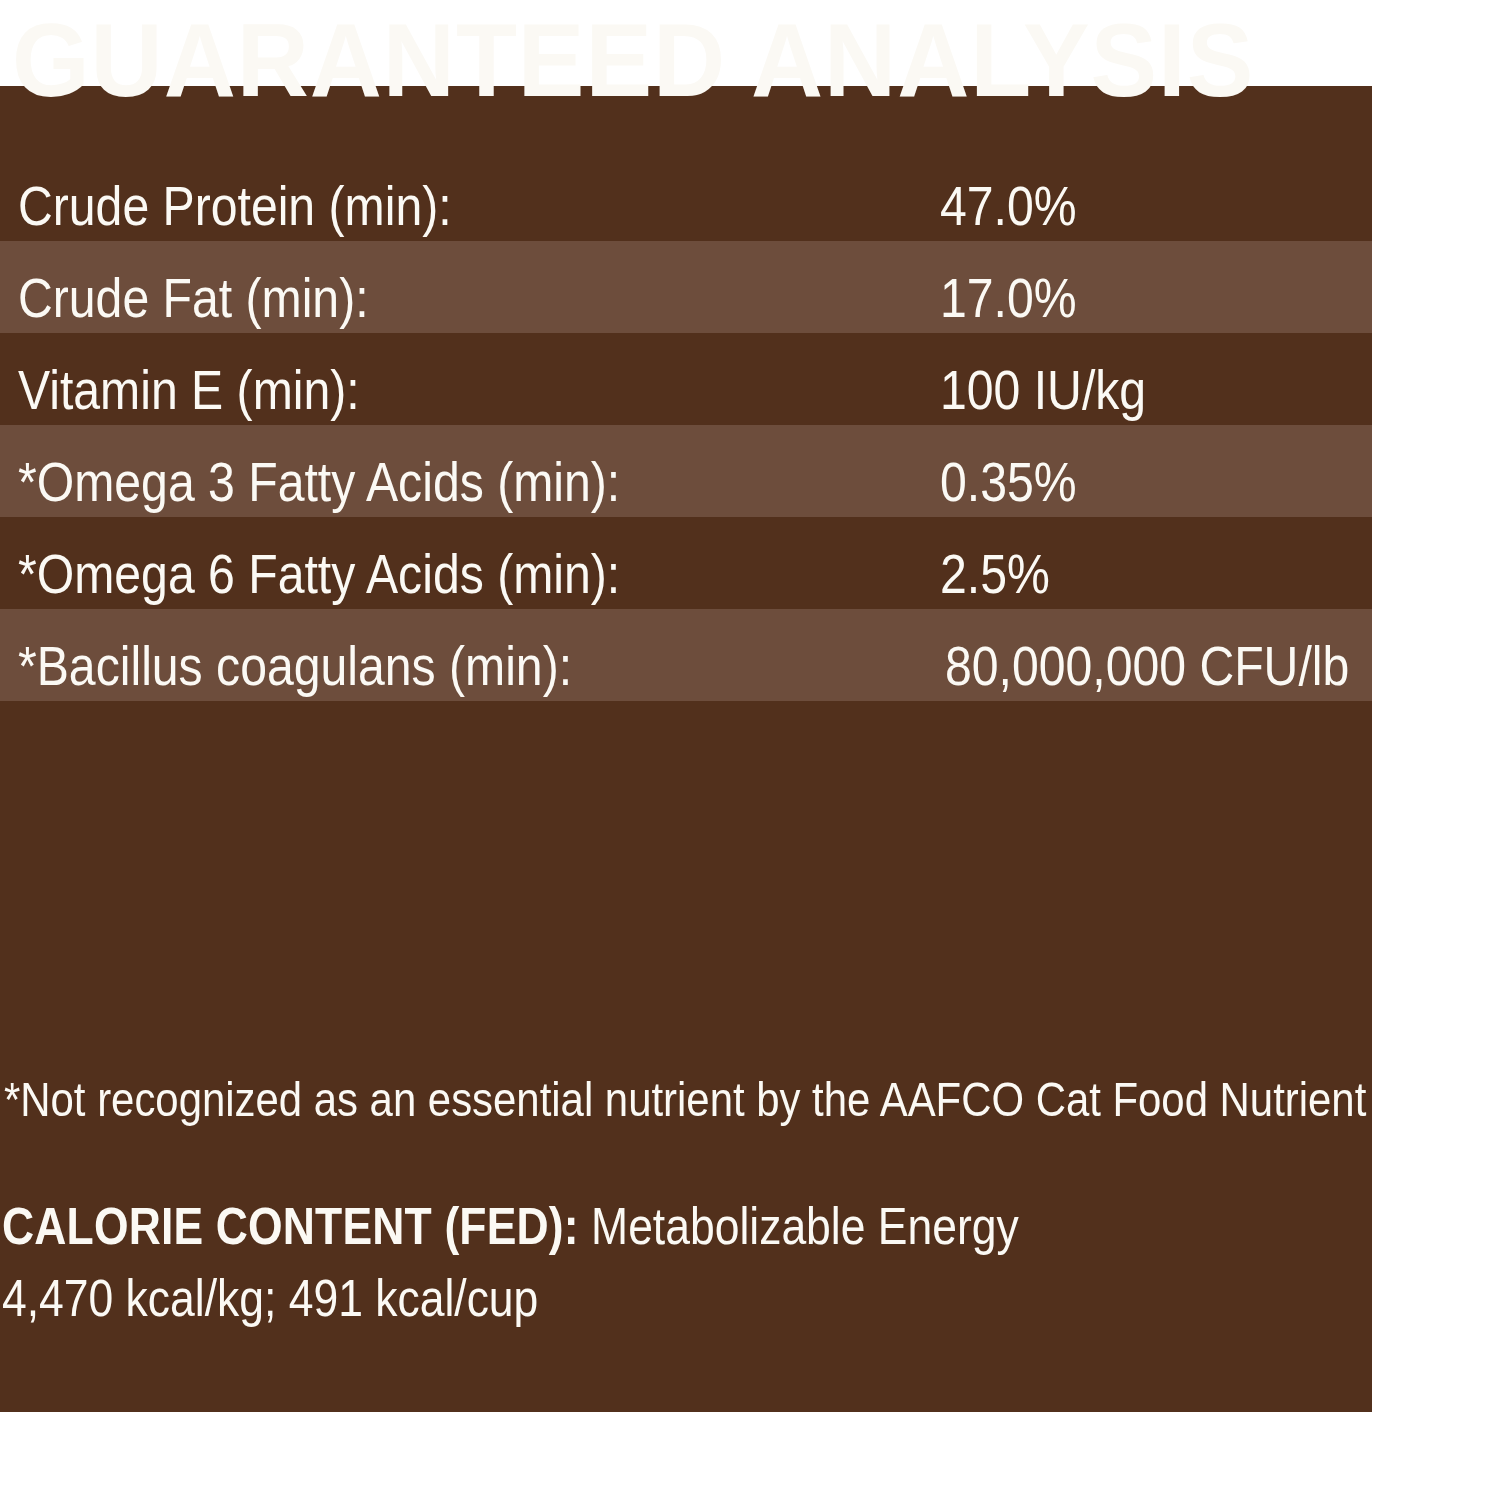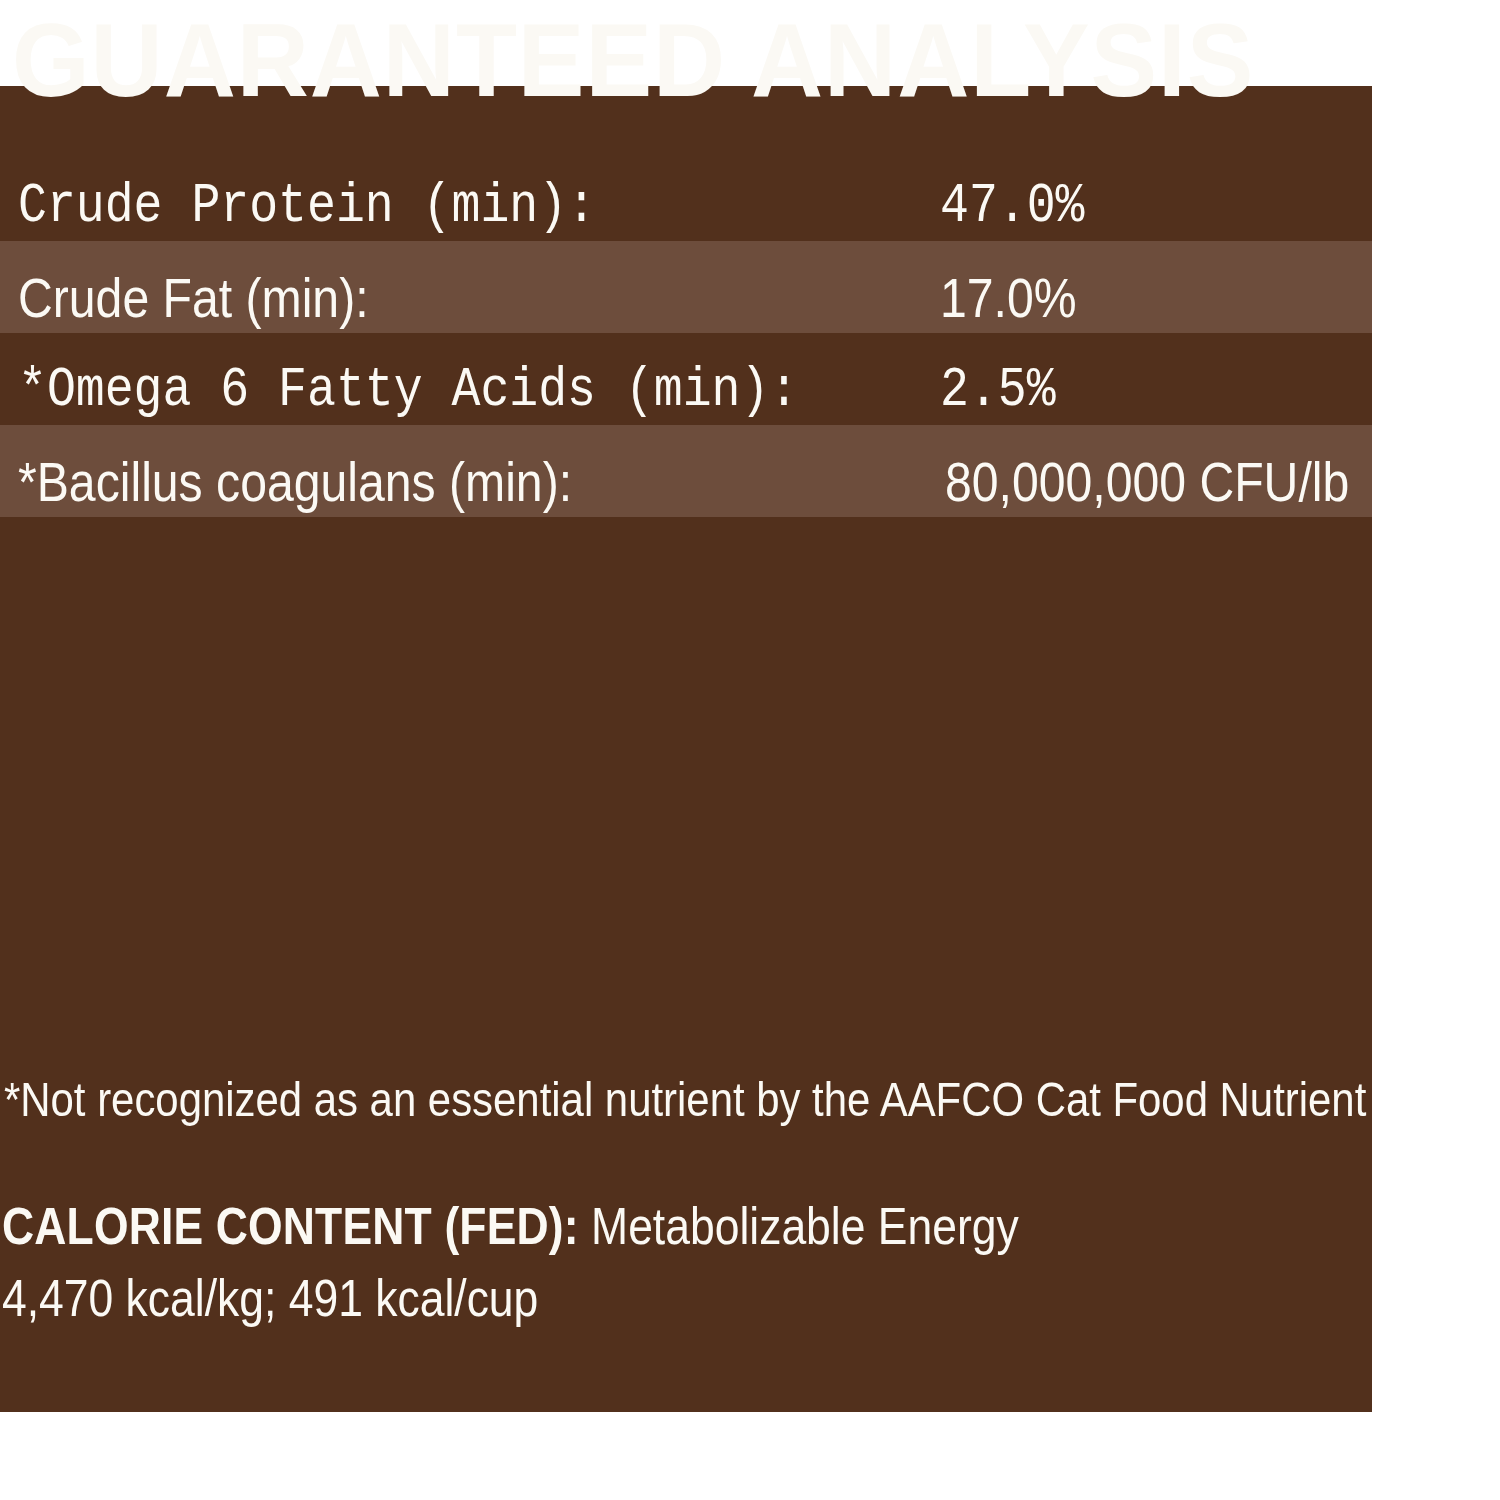--- a/index.html
+++ b/index.html
@@ -52,21 +52,21 @@
     width: 1500px;
   }
 
   .row {
     position: relative;
     display: block;
     width: 1500px;
     height: 92px;
     box-sizing: border-box;
   }
-  .row.dark  { background: #52301c; font-family: Liberation Mono, monospace; }
+  .row.dark  { background: #52301c; }
   .row.light { background: #6d4d3c; }
 
   .row .label,
   .row .value {
     position: absolute;
     bottom: 6px;
     color: #fbf9f4;
     font-size: 56px;
     line-height: 58px;
     font-weight: 400;
@@ -129,23 +129,31 @@
       <span class="value">47.0%</span>
     </div>
 
     <div class="row light">
       <span class="label">Crude Fat (min):</span>
       <span class="value">17.0%</span>
     </div>
 
 
 
+    <div class="row dark">
+      <span class="label">Vitamin E (min):</span>
+      <span class="value">100 IU/kg</span>
+    </div>
 
 
 
+    <div class="row light">
+      <span class="label">*Omega 3 Fatty Acids (min):</span>
+      <span class="value">0.35%</span>
+    </div>
 
     <div class="row dark">
       <span class="label">*Omega 6 Fatty Acids (min):</span>
       <span class="value">2.5%</span>
     </div>
 
     <div class="row light wide-value">
       <span class="label">*Bacillus coagulans (min):</span>
       <span class="value">80,000,000 CFU/lb</span>
     </div>

